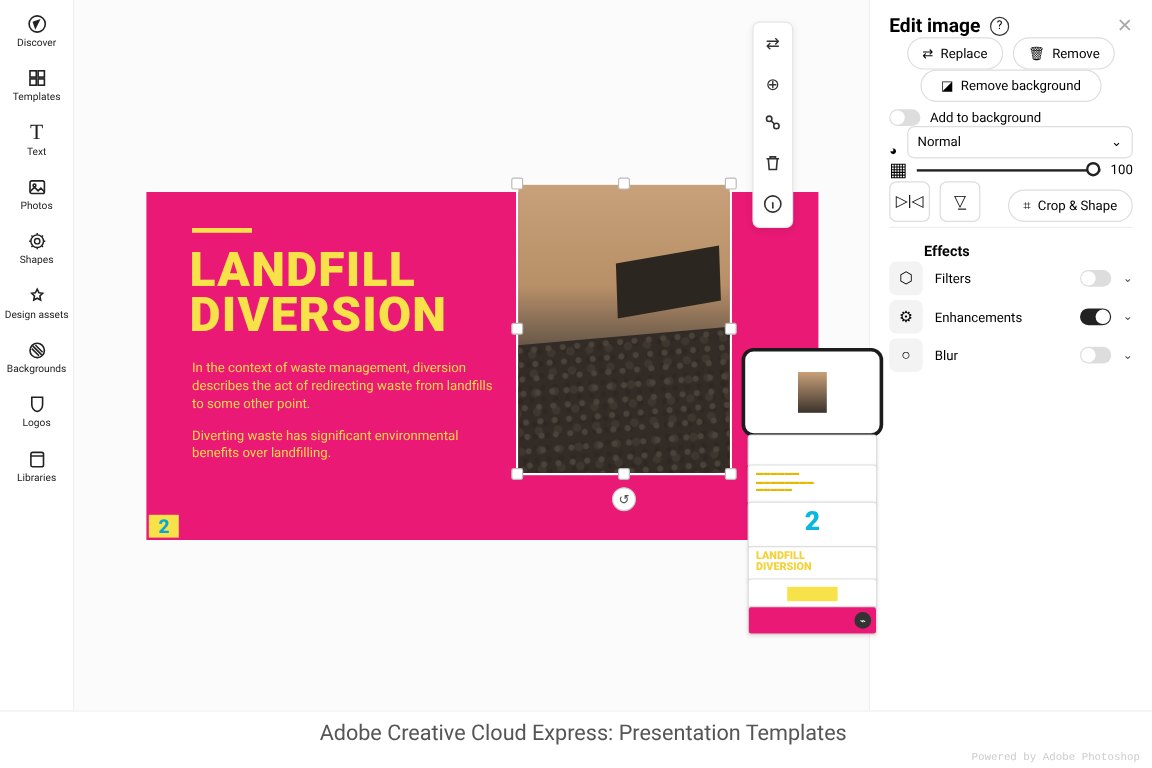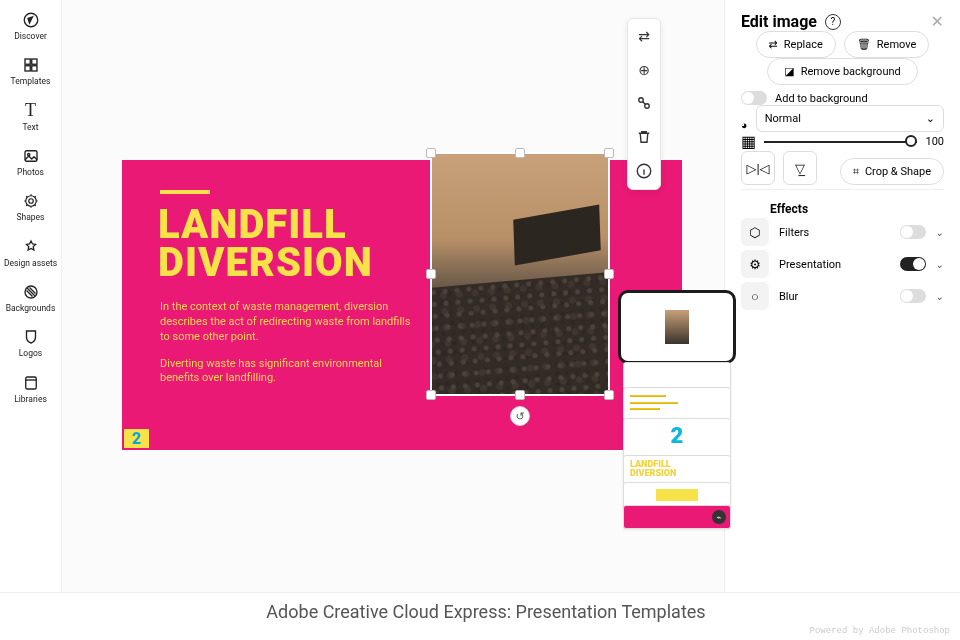--- a/index.html
+++ b/index.html
@@ -289,21 +289,21 @@
       <div class="effects-h">Effects</div>
     </div>
     <div class="eff-row">
       <div class="eff-ic">⬡</div>
       <span>Filters</span>
       <div class="toggle"></div>
       <span class="chev">⌄</span>
     </div>
     <div class="eff-row">
       <div class="eff-ic">⚙</div>
-      <span>Presentation</span>
+      <span>Enhancements</span>
       <div class="toggle on"></div>
       <span class="chev">⌄</span>
     </div>
     <div class="eff-row">
       <div class="eff-ic">○</div>
       <span>Blur</span>
       <div class="toggle"></div>
       <span class="chev">⌄</span>
     </div>
   </div>

